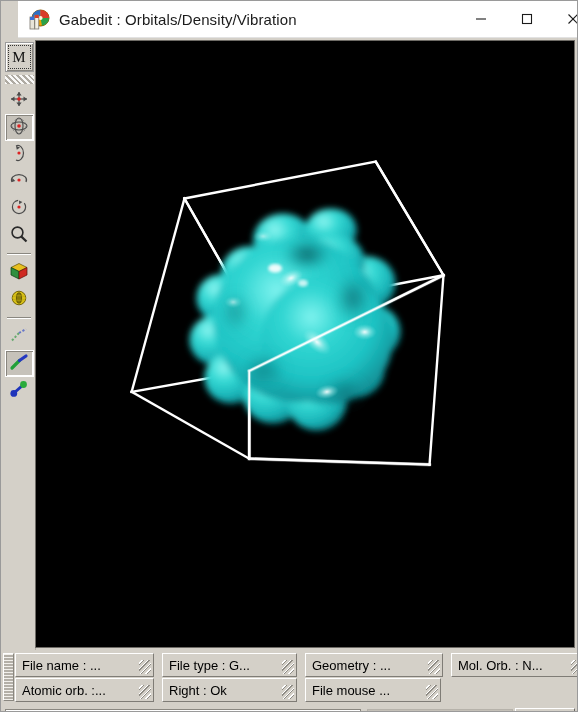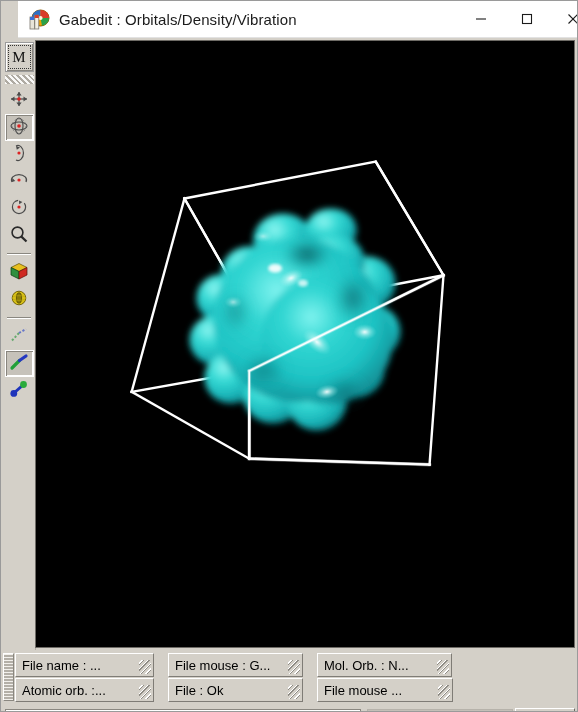--- a/index.html
+++ b/index.html
@@ -122,21 +122,21 @@
   }
   .srow { position: absolute; left: 12px; height: 24px; display: flex; }
   .srow.r1 { top: 0; }
   .srow.r2 { top: 25px; }
   .spanel {
     height: 24px;
     background: #d4d0c8;
     border: 1px solid #ffffff;
     border-right-color: #7f7c76; border-bottom-color: #7f7c76;
     display: flex; align-items: center;
-    position: relative; margin-right: 14px;
+    position: relative; margin-right: 8px;
     overflow: hidden;
   }
   .spanel .slabel {
     font-size: 13px; color: #000;
     padding-left: 6px; white-space: nowrap;
     font-family: "Liberation Sans", sans-serif;
   }
   .spanel .sresize {
     position: absolute; right: 2px; bottom: 2px;
     width: 12px; height: 14px;
@@ -459,36 +459,40 @@
 
     <div id="statusgrid">
       <div class="sgrip"></div>
 
       <div class="srow r1">
         <div class="spanel" style="width:139px">
           <span class="slabel">File name : ...</span>
           <span class="sresize"></span>
         </div>
         <div class="spanel" style="width:135px">
-          <span class="slabel">File mouse : G...</span>
+          <span class="slabel">File type : G...</span>
+          <span class="sresize"></span>
+        </div>
+        <div class="spanel" style="width:138px">
+          <span class="slabel">Geometry : ...</span>
           <span class="sresize"></span>
         </div>
         <div class="spanel" style="width:135px">
           <span class="slabel">Mol. Orb. : N...</span>
           <span class="sresize"></span>
         </div>
       </div>
 
       <div class="srow r2">
         <div class="spanel" style="width:139px">
           <span class="slabel">Atomic orb. :...</span>
           <span class="sresize"></span>
         </div>
         <div class="spanel" style="width:135px">
-          <span class="slabel">File : Ok</span>
+          <span class="slabel">Right : Ok</span>
           <span class="sresize"></span>
         </div>
         <div class="spanel" style="width:136px">
           <span class="slabel">File mouse ...</span>
           <span class="sresize"></span>
         </div>
       </div>
     </div>
 
     <div id="bottombar">

